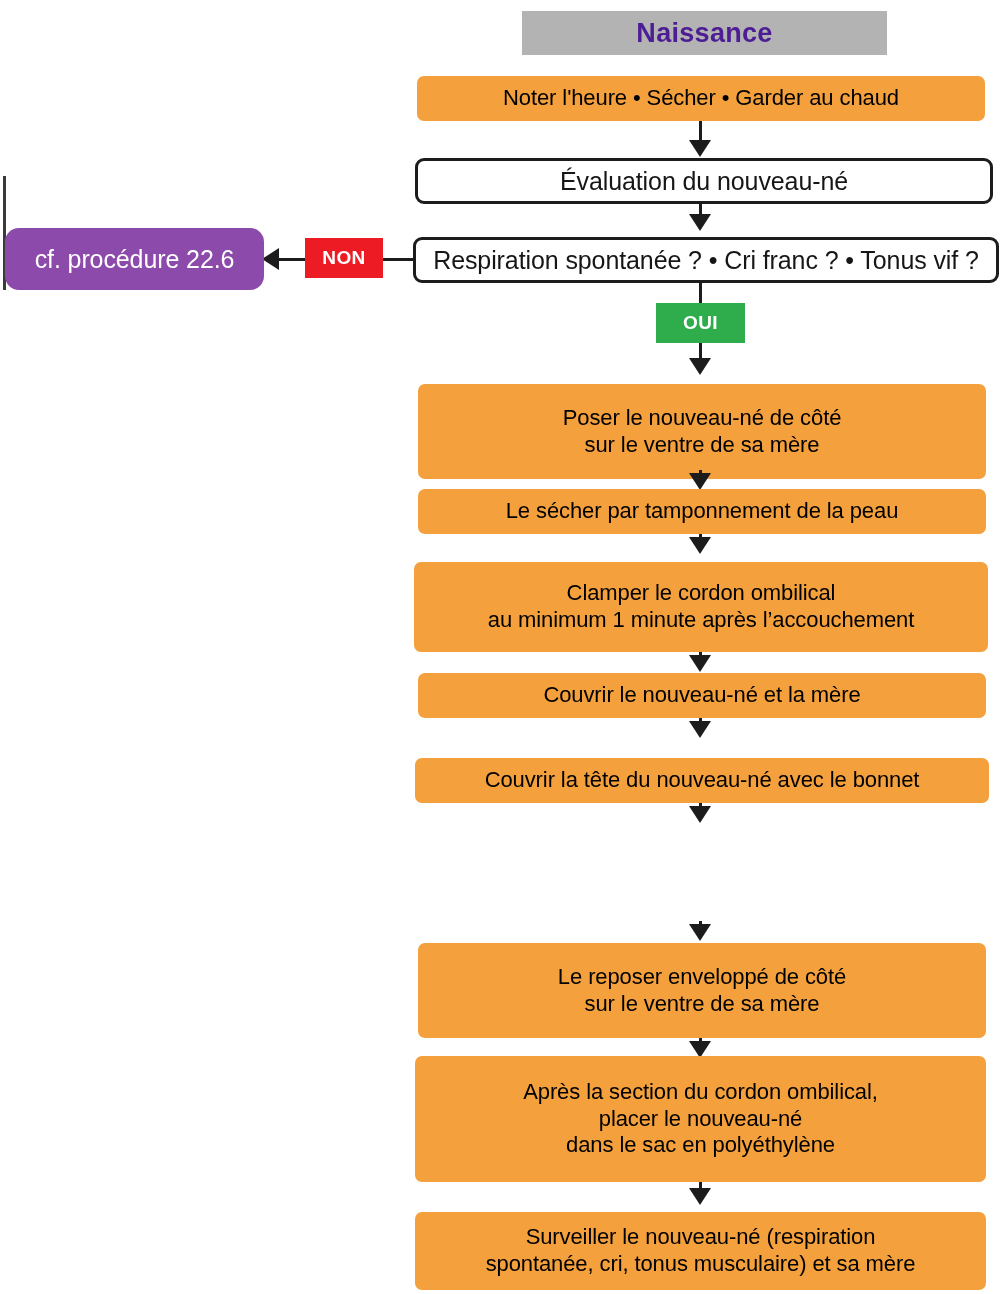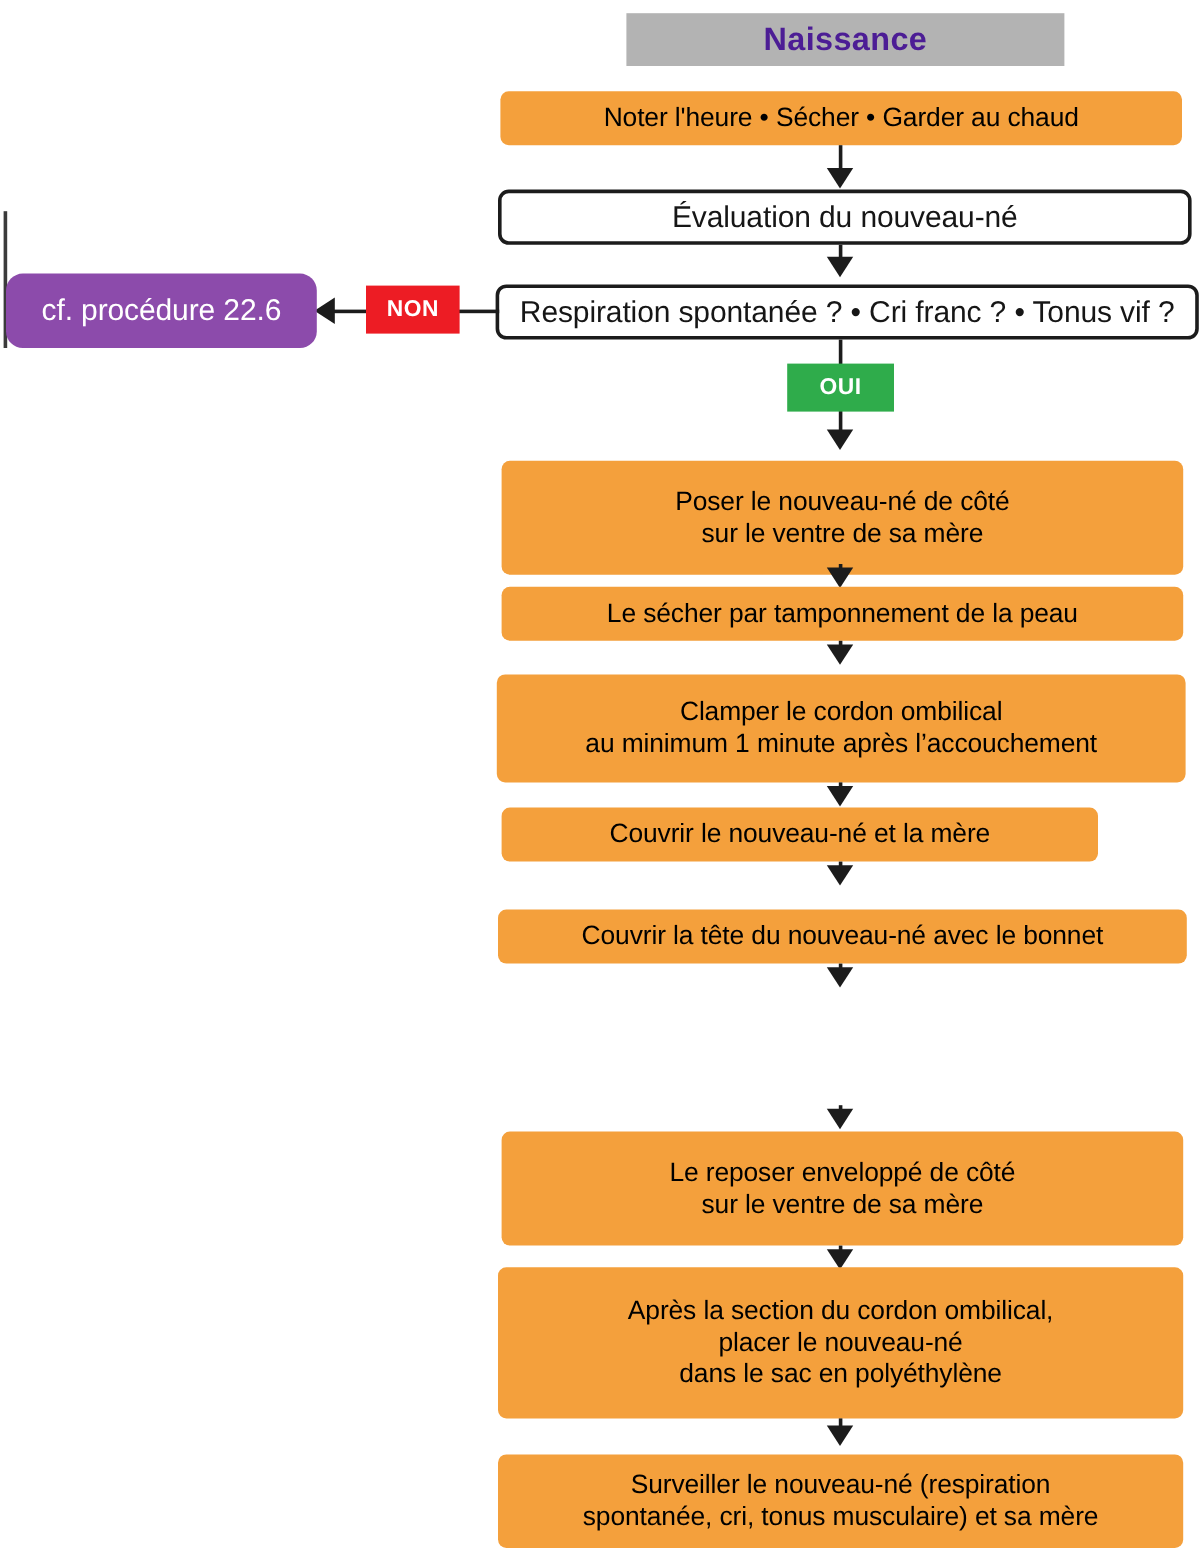--- a/index.html
+++ b/index.html
@@ -172,21 +172,21 @@
   <div class="arrow-down" style="left:689px; top:537px;"></div>
 
   <div class="node node-orange" style="left:414px; top:562px; width:574px; height:90px;">
     <span>Clamper le cordon ombilical
 au minimum 1 minute après l’accouchement</span>
   </div>
 
   <div class="conn conn-v" style="left:699px; top:652px; height:12px;"></div>
   <div class="arrow-down" style="left:689px; top:655px;"></div>
 
-  <div class="node node-orange" style="left:418px; top:673px; width:497px; height:45px;">
+  <div class="node node-orange" style="left:418px; top:673px; width:568px; height:45px;">
     <span>Couvrir le nouveau-né et la mère</span>
   </div>
 
   <div class="conn conn-v" style="left:699px; top:718px; height:12px;"></div>
   <div class="arrow-down" style="left:689px; top:721px;"></div>
 
   <div class="node node-orange" style="left:415px; top:758px; width:574px; height:45px;">
     <span>Couvrir la tête du nouveau-né avec le bonnet</span>
   </div>
 

